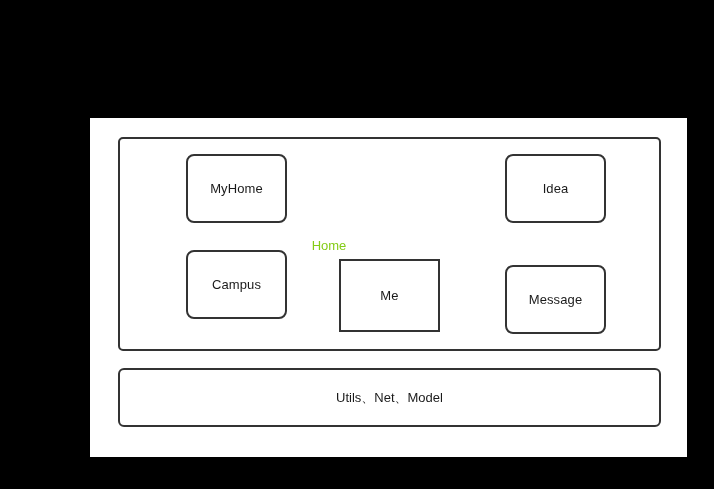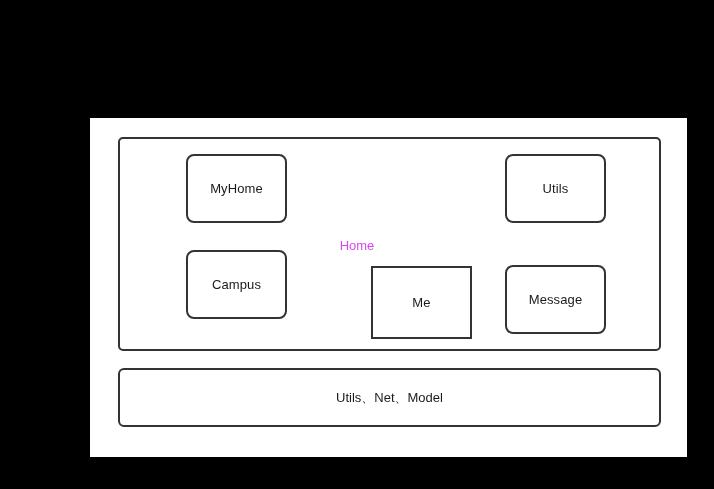--- a/index.html
+++ b/index.html
@@ -74,39 +74,39 @@
   .module-card.sharp {
     border-radius: 0;
     border-width: 2px;
     width: 101px;
     height: 73px;
   }
 
   .card-myhome  { left: 186px; top: 154px; text-align: right; }
   .card-idea    { left: 505px; top: 154px; }
   .card-campus  { left: 186px; top: 250px; }
-  .card-me      { left: 339px; top: 266px; margin-left: 32px; }
+  .card-me      { left: 339px; top: 259px; }
   .card-message { left: 505px; top: 265px; justify-content: center; }
 
   .card-label {
     font-size: 13px;
     color: #1a1a1a;
     line-height: 1;
     white-space: nowrap;
     letter-spacing: 0.1px;
   }
 
   
   .layer-caption {
     position: absolute;
     left: 0;
-    width: 714px;
+    width: 658px;
     text-align: center;
     font-size: 13px;
-    color: #d946ef;
+    color: #84cc16;
     line-height: 1;
     white-space: nowrap;
   }
   .caption-home {
     top: 239px;
   }
 
   .bar-label {
     font-size: 13px;
     color: #1a1a1a;
@@ -124,21 +124,21 @@
 
   <div class="box layer-home"></div>
 
   <div class="layer-caption caption-home">Home</div>
 
   <div class="box module-card card-myhome">
     <span class="card-label">MyHome</span>
   </div>
 
   <div class="box module-card card-idea">
-    <span class="card-label">Utils</span>
+    <span class="card-label">Idea</span>
   </div>
 
   <div class="box module-card card-campus">
     <span class="card-label">Campus</span>
   </div>
 
   <div class="box module-card sharp card-me">
     <span class="card-label">Me</span>
   </div>
 

